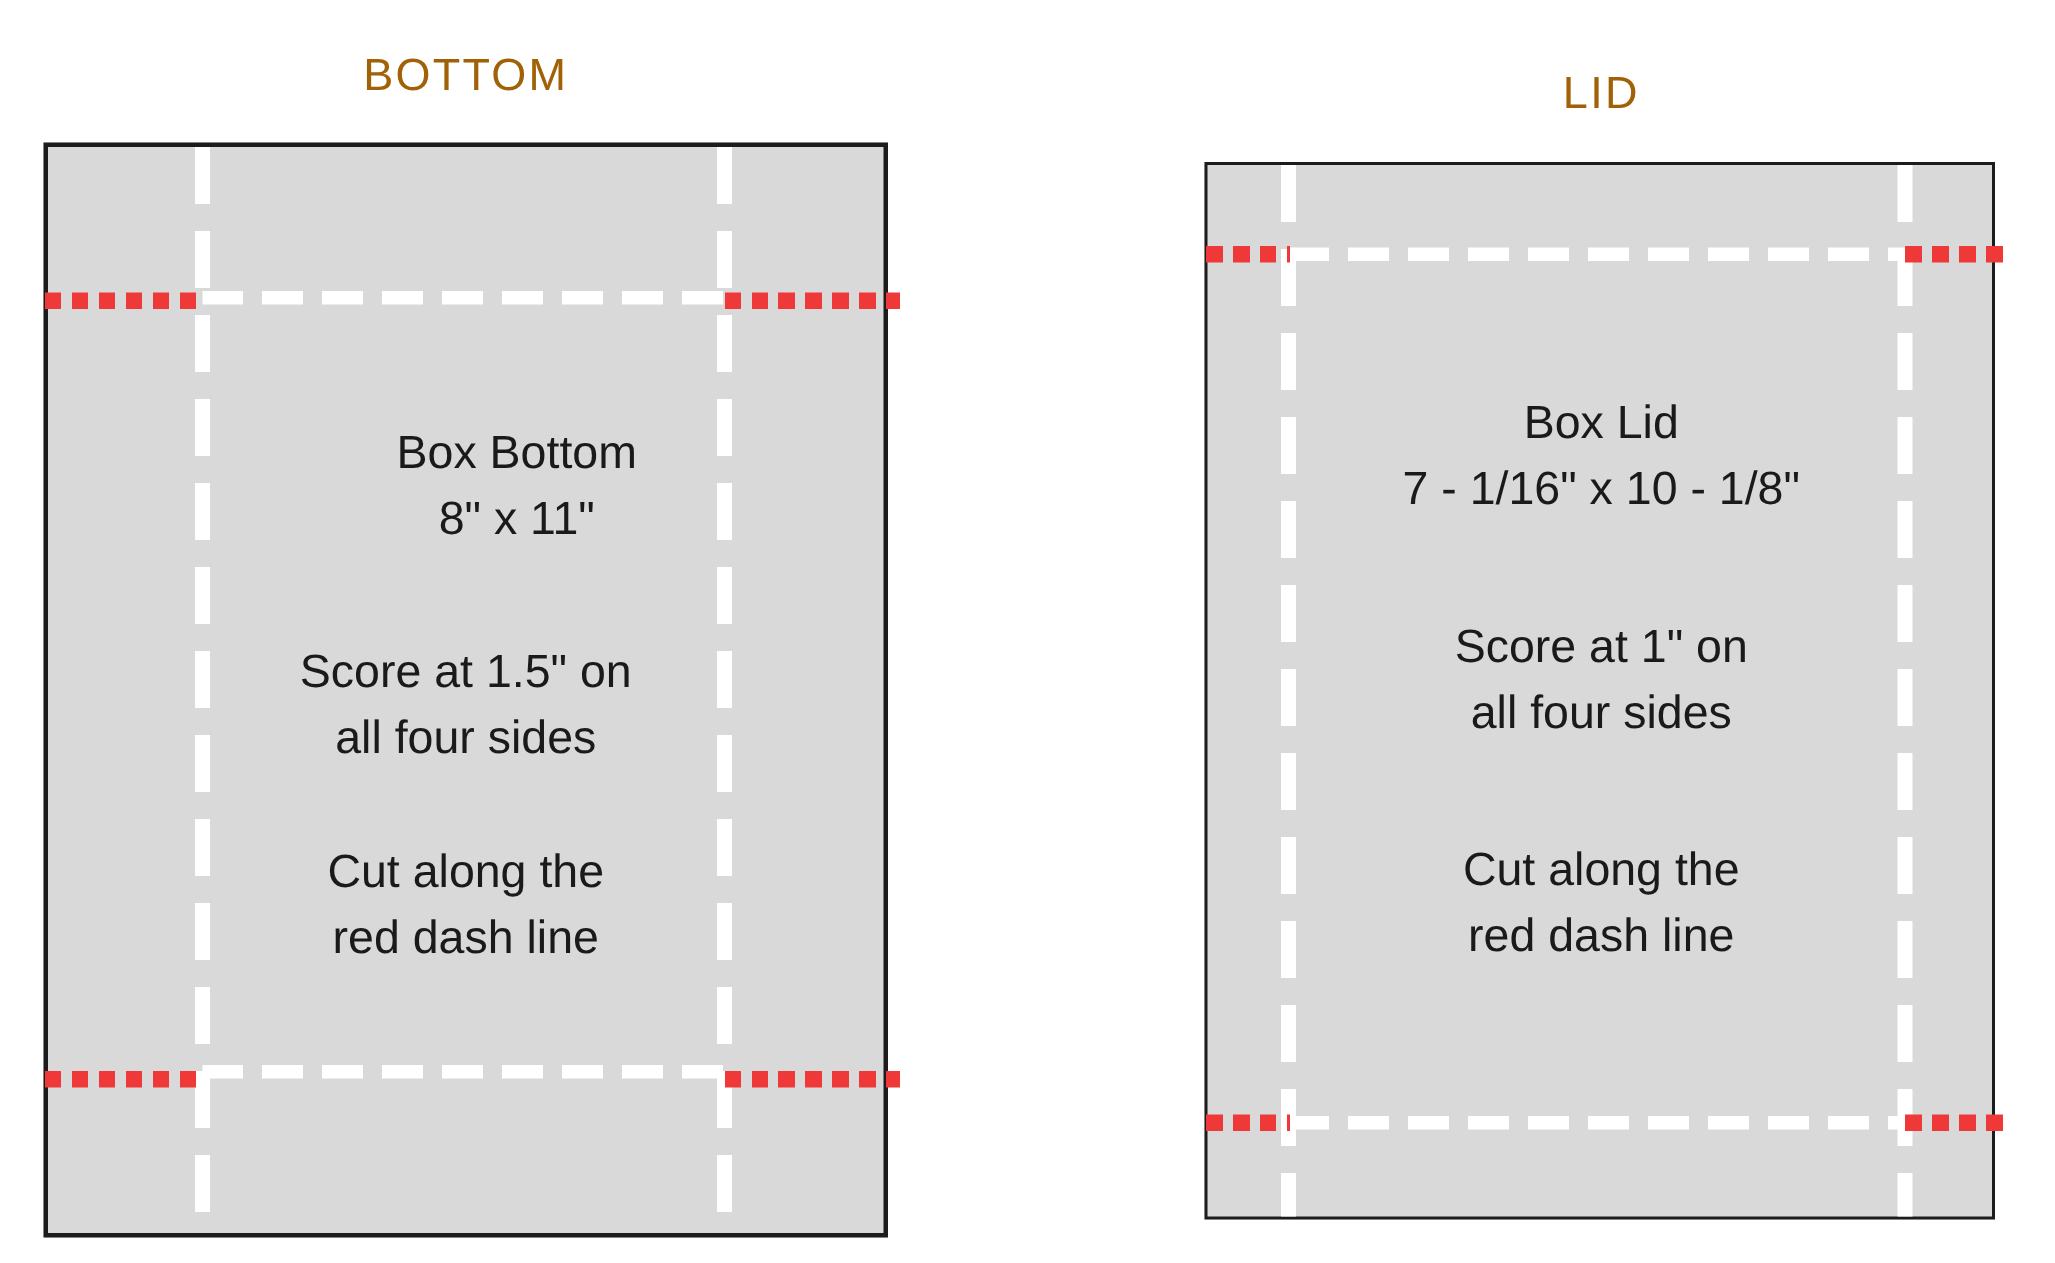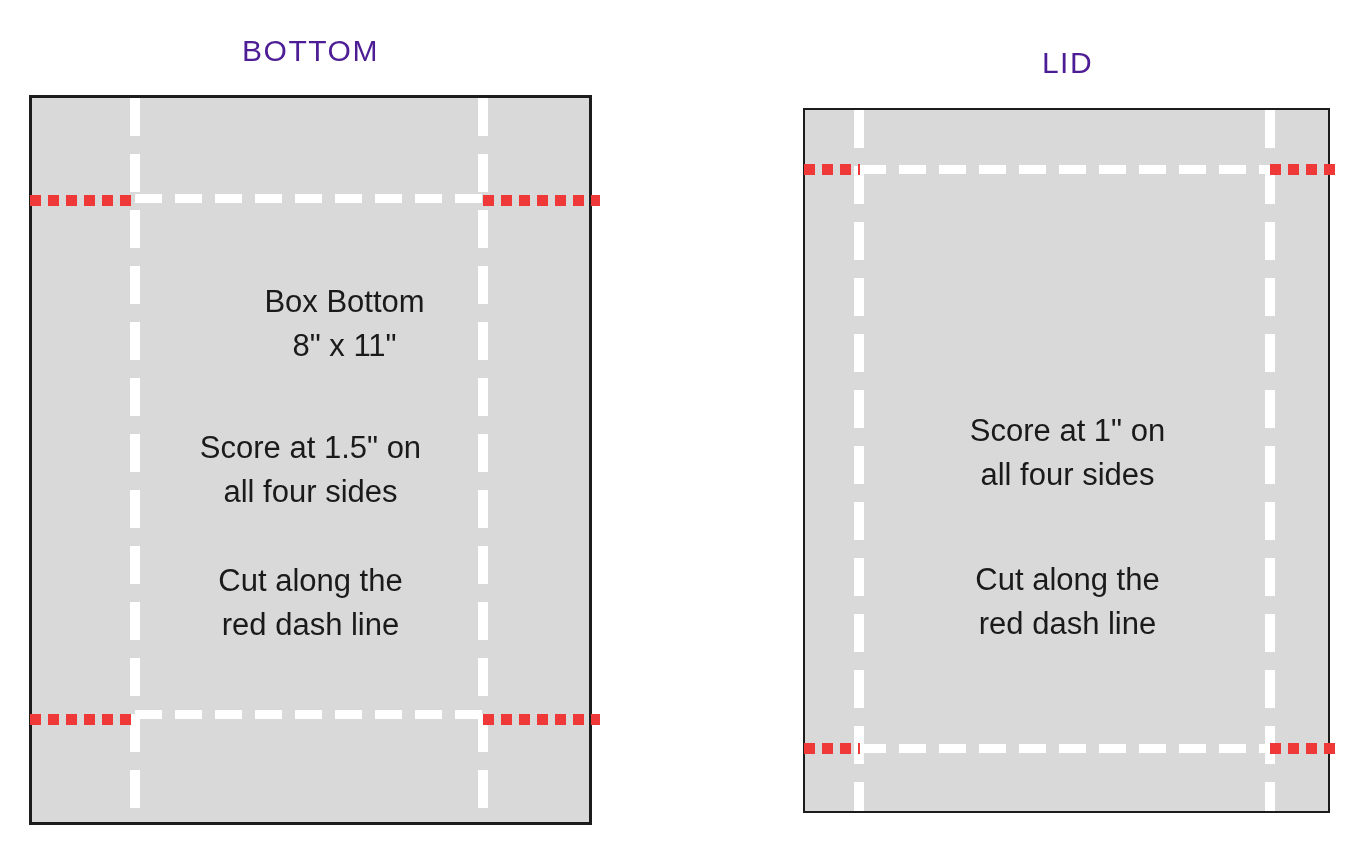--- a/index.html
+++ b/index.html
@@ -14,21 +14,21 @@
     background: #ffffff;
     font-family: "Liberation Sans", sans-serif;
     color: #1a1a1a;
     overflow: hidden;
   }
   .panel-title {
     position: absolute;
     text-align: center;
     font-size: 30px;
     letter-spacing: 1.5px;
-    color: #4c1d95;
+    color: #a16207;
     line-height: 38px;
   }
   .sheet {
     position: absolute;
     background: #d9d9d9;
     border: 3px solid #1c1c1c;
   }
   .line {
     position: absolute;
   }
@@ -107,20 +107,24 @@
 
     <div class="line h-score" style="top:55px; left:54px; width:411px;"></div>
     <div class="line h-score" style="top:634px; left:54px; width:411px;"></div>
 
     <div class="line cut" style="top:54px; left:-1px; width:56px;"></div>
     <div class="line cut" style="top:54px; left:465px; width:66px;"></div>
     <div class="line cut" style="top:633px; left:-1px; width:56px;"></div>
     <div class="line cut" style="top:633px; left:465px; width:66px;"></div>
   </div>
 
+  <div class="text-group" style="left:803px; top:260px; width:529px;">
+    <div>Box Lid</div>
+    <div>7 - 1/16" x 10 - 1/8"</div>
+  </div>
 
   <div class="text-group" style="left:803px; top:409px; width:529px;">
     <div>Score at 1" on</div>
     <div>all four sides</div>
   </div>
 
   <div class="text-group" style="left:803px; top:558px; width:529px;">
     <div>Cut along the</div>
     <div>red dash line</div>
   </div>

